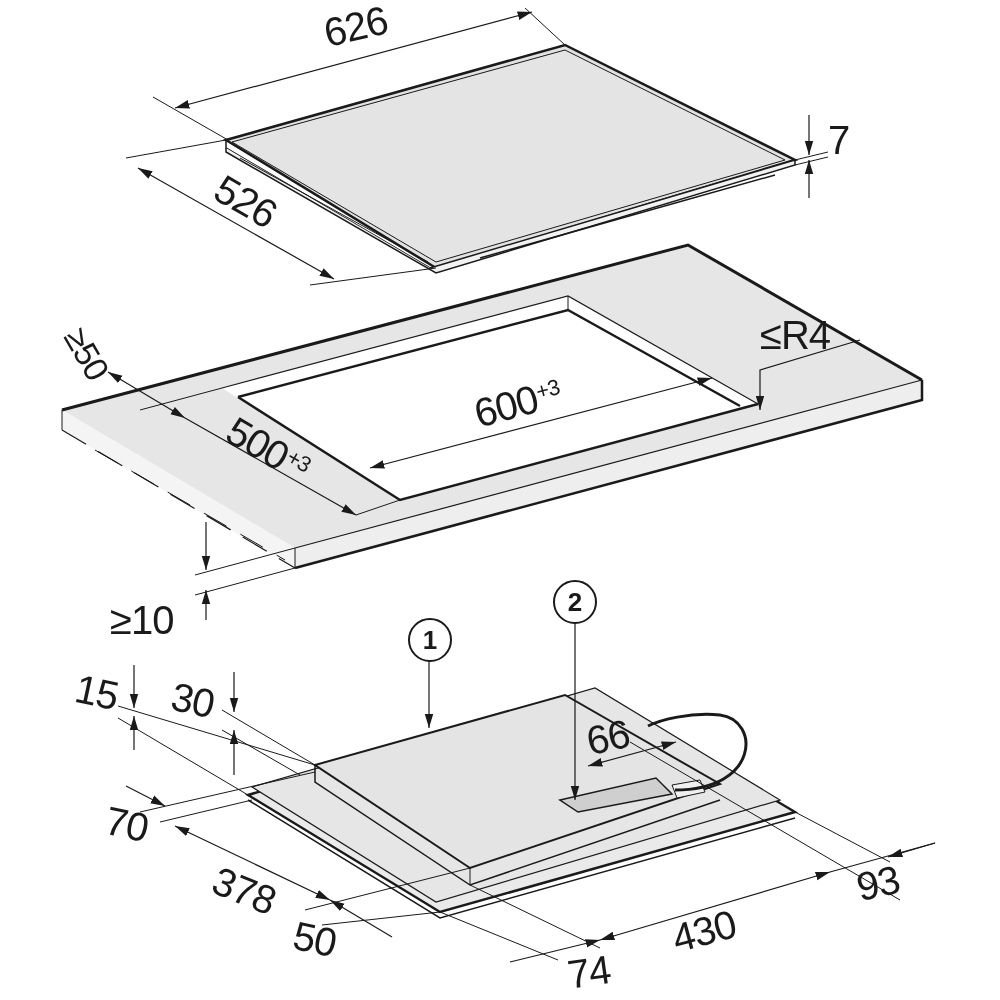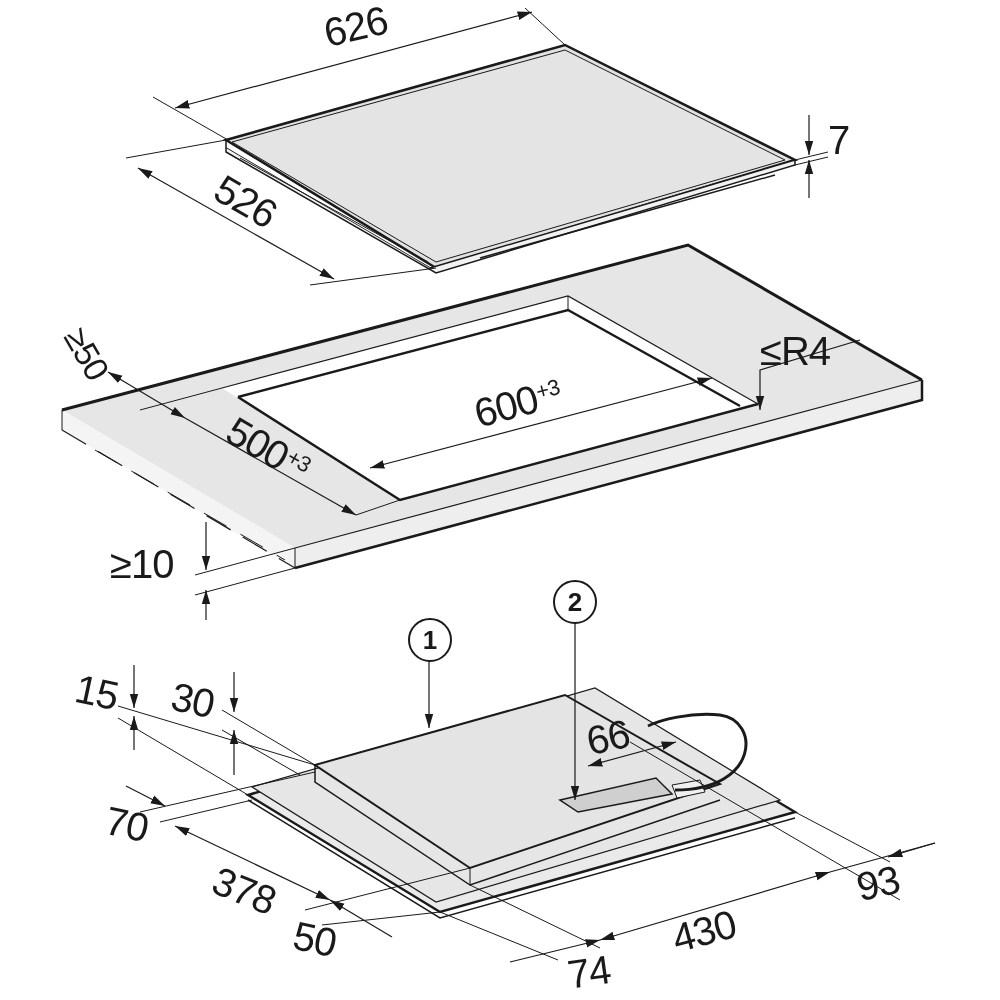--- a/index.html
+++ b/index.html
@@ -132,22 +132,22 @@
   </g>
 </svg>
 
 <span class="lbl big" style="left:320px;top:14px;transform:rotate(-13deg);">626</span>
 <span class="lbl big" style="left:228px;top:168px;transform:rotate(30deg);">526</span>
 <span class="lbl big" style="left:828px;top:120px;">7</span>
 
 <span class="lbl big" style="left:88px;top:322px;transform:rotate(60deg);font-size:34px;">≥50</span>
 <span class="lbl big" style="left:240px;top:410px;transform:rotate(30deg);"><span>500</span><span class="sup">+3</span></span>
 <span class="lbl big" style="left:470px;top:395px;transform:rotate(-15deg);"><span>600</span><span class="sup">+3</span></span>
-<span class="lbl big" style="left:760px;top:331px;">≤R4</span>
-<span class="lbl big" style="left:110px;top:544px;">≥10</span>
+<span class="lbl big" style="left:760px;top:315px;">≤R4</span>
+<span class="lbl big" style="left:110px;top:600px;">≥10</span>
 
 <div class="circ" style="left:408px;top:618px;">1</div>
 <div class="circ" style="left:553px;top:580px;">2</div>
 
 <span class="lbl big" style="left:80px;top:668px;transform:rotate(12deg);">15</span>
 <span class="lbl big" style="left:176px;top:676px;transform:rotate(12deg);">30</span>
 <span class="lbl big" style="left:110px;top:800px;transform:rotate(12deg);">70</span>
 <span class="lbl big" style="left:222px;top:860px;transform:rotate(22deg);">378</span>
 <span class="lbl big" style="left:298px;top:915px;transform:rotate(12deg);">50</span>
 <span class="lbl big" style="left:565px;top:955px;transform:rotate(-8deg);">74</span>

